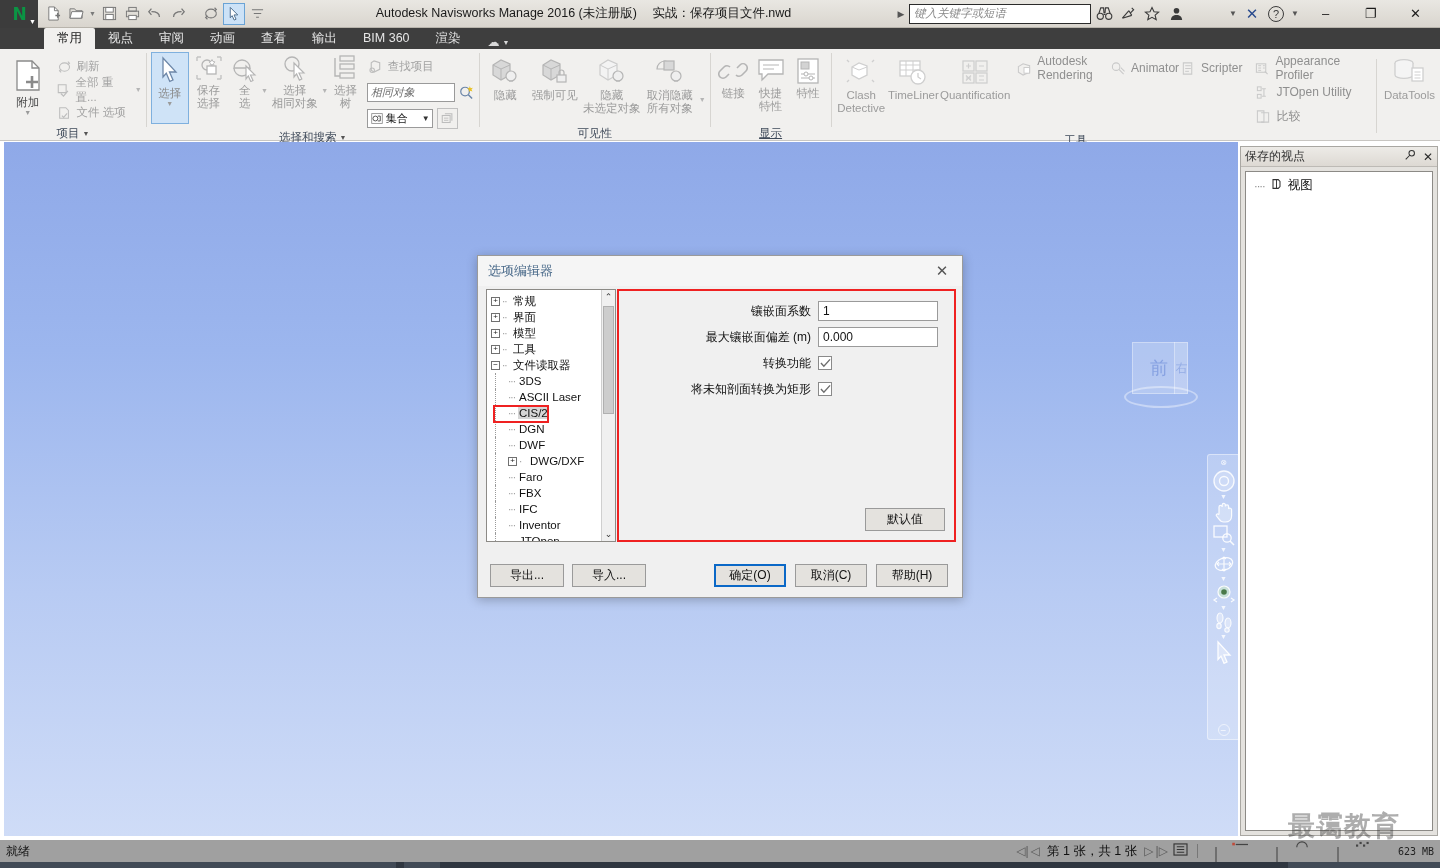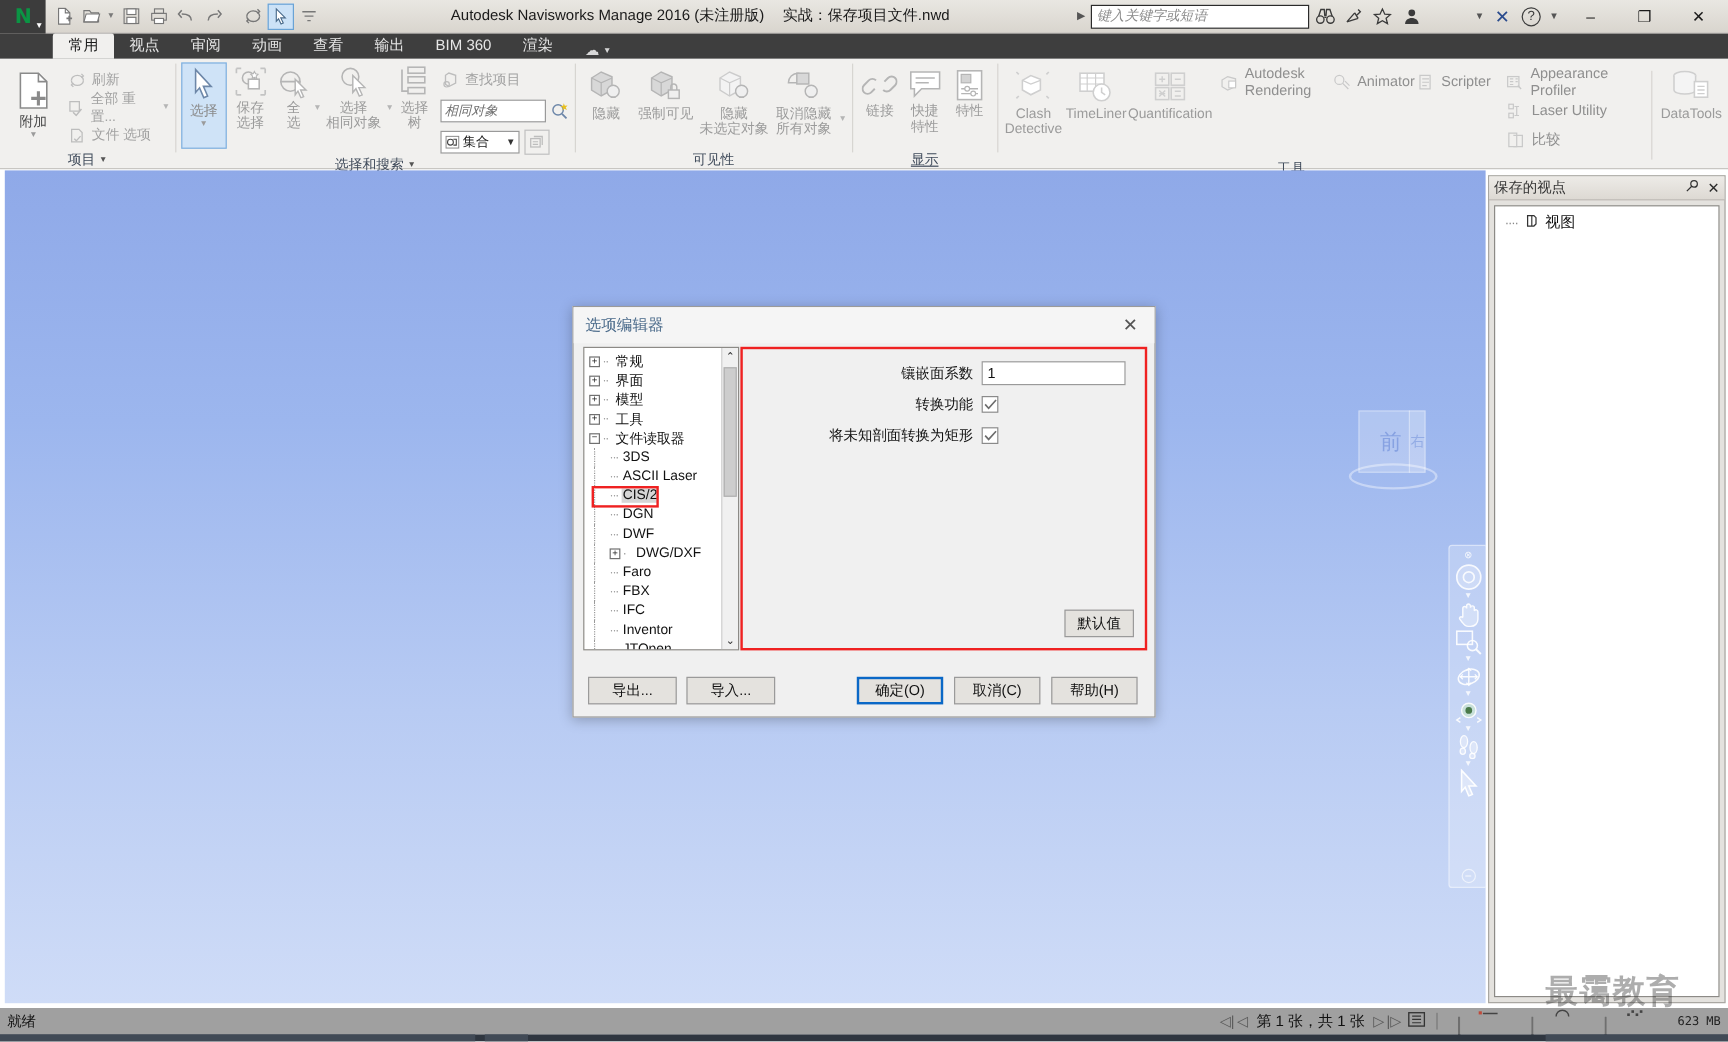--- a/index.html
+++ b/index.html
@@ -233,21 +233,21 @@
   .opt-input {
     height: 20px; border:1px solid #9a9a9a; background:#fff; font-size: 12px; color:#111;
     padding: 0 4px; display:flex; align-items:center;
   }
   .cb {
     width: 14px; height: 14px; border: 1px solid #8a8a8a; background:#fff;
     display:flex; align-items:center; justify-content:center;
   }
   .cb svg { display:block; }
   .default-btn {
-    position:absolute; right: 9px; bottom: 9px; width: 58px; height: 23px;
+    position:absolute; right: 9px; bottom: 9px; width: 80px; height: 23px;
     background: #e4e2de; border:1px solid #9a9a9a; font-size: 12px; color:#111;
     display:flex; align-items:center; justify-content:center;
   }
   .dlg-footer { position:absolute; left:0; right:0; bottom: 10px; height: 24px; display:flex; align-items:center;text-align:center; }
   .fbtn {
     height: 23px; background:#e4e2de; border:1px solid #9a9a9a; font-size: 12px; color:#111;
     display:flex; align-items:center; justify-content:center;
   }
   .fbtn.primary { border: 2px solid #0a68c7; }
 </style>
@@ -685,21 +685,21 @@
           <span>Appearance Profiler</span>
         </div>
         <div class="tool-item on">
           <span class="small-ico">
             <svg width="16" height="15" viewBox="0 0 16 16">
                 <rect x="2" y="2" width="4" height="4" fill="none" stroke="#c9c9c9" stroke-width="1.1"></rect>
                 <rect x="2" y="10" width="4" height="4" fill="none" stroke="#c9c9c9" stroke-width="1.1"></rect>
                 <path d="M7 4h4M7 12h4M9 4v8" stroke="#c9c9c9" stroke-width="1.1"></path>
               </svg>
           </span>
-          <span>Laser Utility</span>
+          <span>JTOpen Utility</span>
         </div>
         <div class="tool-item on">
           <span class="small-ico">
             <svg width="16" height="15" viewBox="0 0 16 16">
                 <path d="M2 2h7v12H2z" fill="none" stroke="#c9c9c9" stroke-width="1.1"></path>
                 <path d="M6 4h8v10H6" fill="none" stroke="#c9c9c9" stroke-width="1.1"></path>
               </svg>
           </span>
           <span>比较</span>
         </div>
@@ -971,20 +971,24 @@
       </div>
     </div>
 
     <div class="opt-panel">
       <div style="padding-top:7px">
         <div class="opt-row">
           <span class="opt-lbl">镶嵌面系数</span>
           <span class="opt-input" style="width:120px">1</span>
         </div>
         <div class="opt-row">
+          <span class="opt-lbl">最大镶嵌面偏差 (m)</span>
+          <span class="opt-input" style="width:120px">0.000</span>
+        </div>
+        <div class="opt-row">
           <span class="opt-lbl">转换功能</span>
           <span class="cb">
             <svg width="11" height="10" viewBox="0 0 12 11">
                 <path d="M1 5.5l3.2 3.5L11 1.5" fill="none" stroke="#6d6d6d" stroke-width="1.5"></path>
               </svg>
           </span>
         </div>
         <div class="opt-row">
           <span class="opt-lbl">将未知剖面转换为矩形</span>
           <span class="cb">

